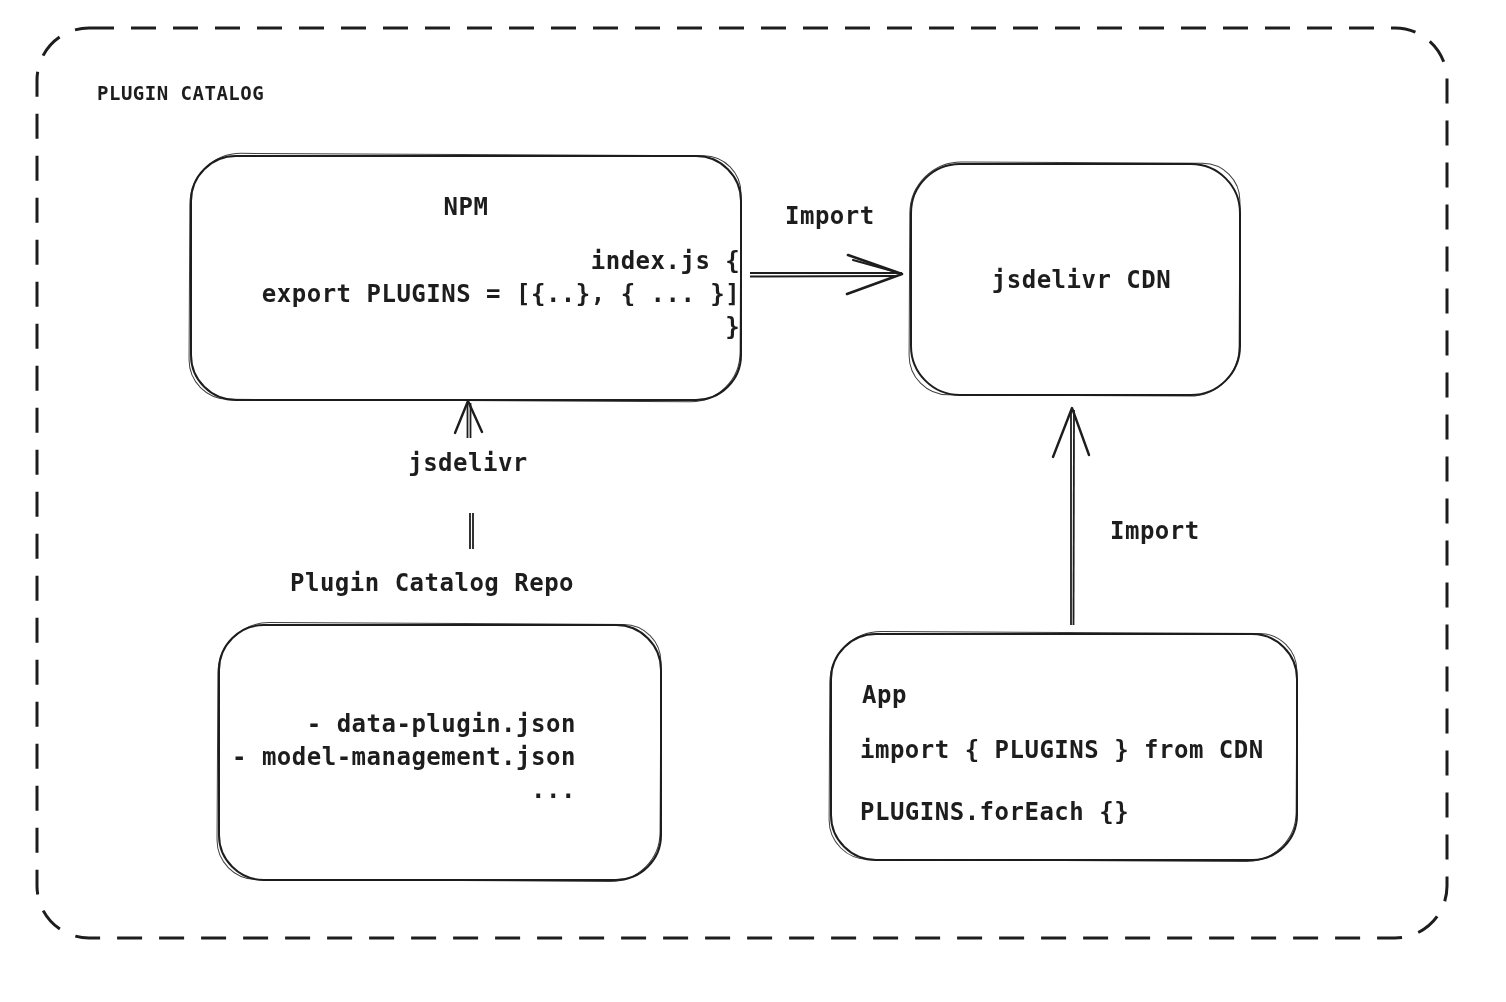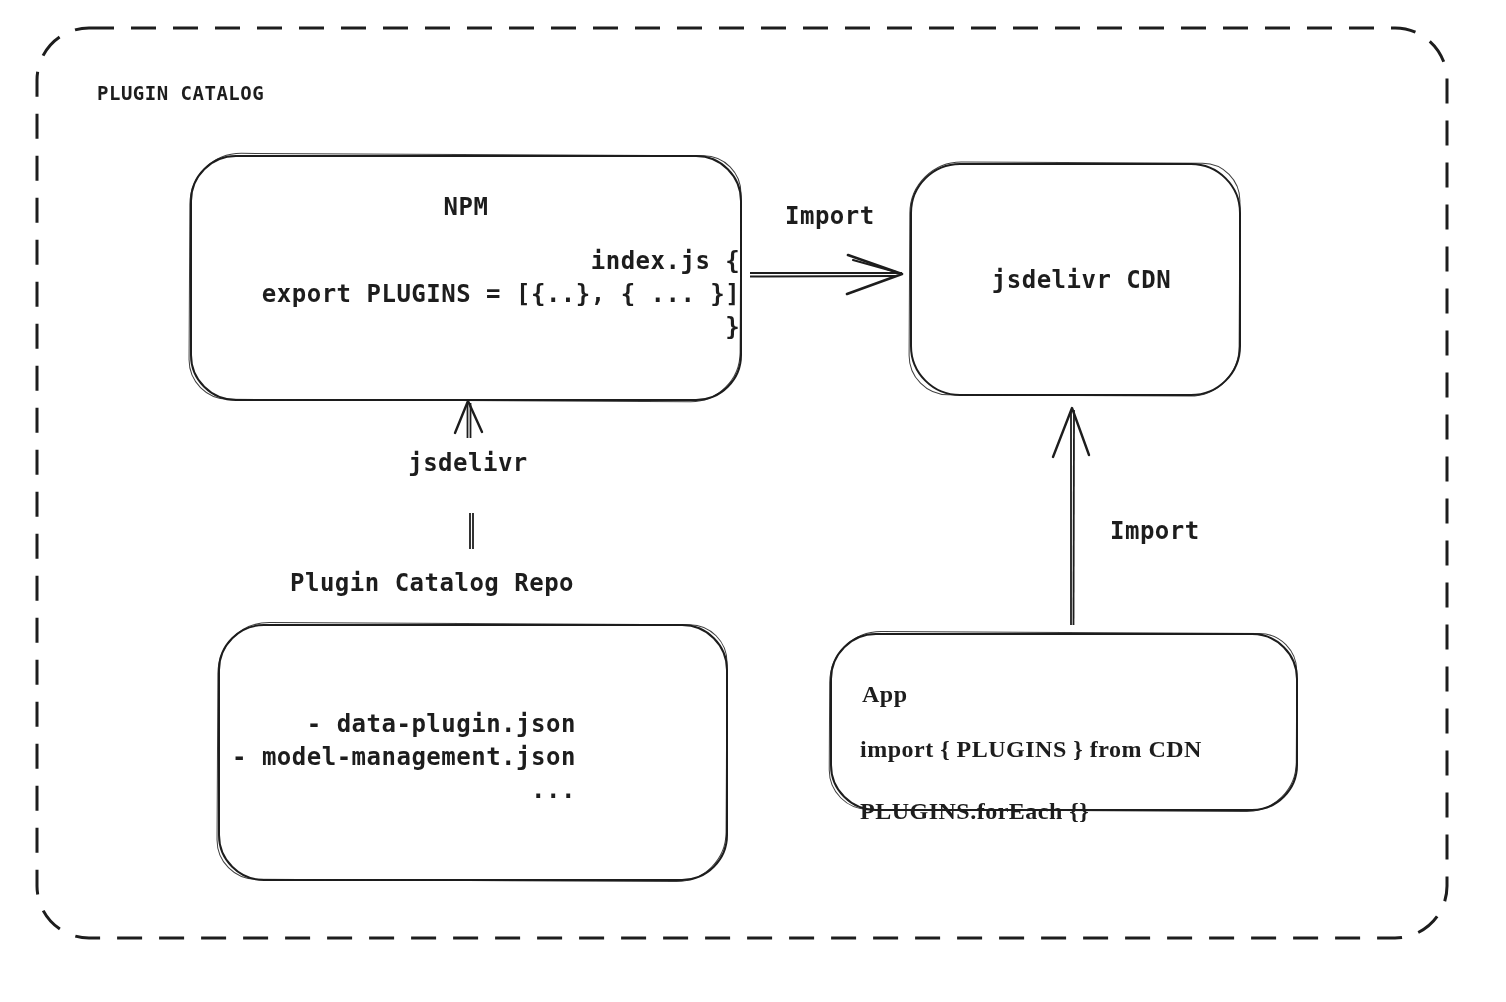--- a/index.html
+++ b/index.html
@@ -32,24 +32,24 @@
   }
 
   .npm-node   { left:190px; top:155px; width:552px; height:246px;border-radius:12px; }
   .npm-title  { position:absolute; left:0; right:0; top:38px; text-align:center; font-size:24px; }
   .npm-code   { position:absolute; left:27px; top:90px; font-size:24px; line-height:33px; }
   .code-line  { white-space:pre;text-align:right; }
 
   .cdn-node   { left:910px; top:163px; width:331px; height:233px; }
   .cdn-node .sk1 { border-radius:50px; }
 
-  .repo-node  { left:218px; top:624px; width:510px; height:257px; }
+  .repo-node  { left:218px; top:624px; width:444px; height:257px; }
   .repo-files { position:absolute; left:14px; top:84px; font-size:24px; line-height:33px; }
 
-  .app-node   { left:830px; top:633px; width:468px; height:178px;font-family:Liberation Serif, serif; }
+  .app-node   { left:830px; top:633px; width:468px; height:228px; }
   .app-title  { position:absolute; left:32px; top:48px; font-size:24px; }
   .app-line1  { position:absolute; left:30px; top:103px; font-size:24px; }
   .app-line2  { position:absolute; left:30px; top:165px; font-size:24px; }
 
   
   .edge-label   { position:absolute; font-size:24px; }
   .cache-label  { left:785px; top:202px; }
   .build-label  { left:338px; top:448px; width:260px; text-align:center; line-height:31px; }
   .repo-title   { left:290px; top:569px; }
   .import-label { left:1110px; top:517px; }

